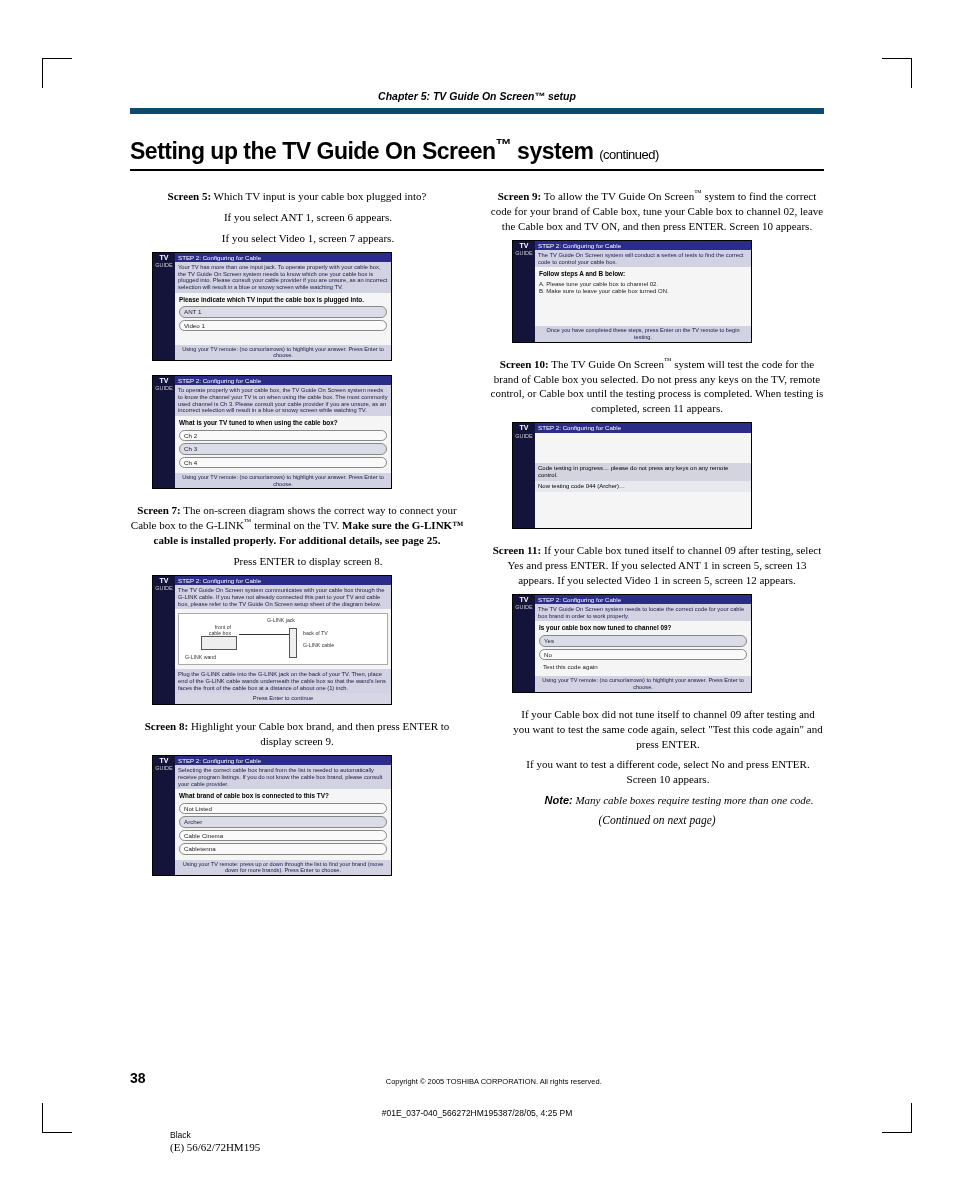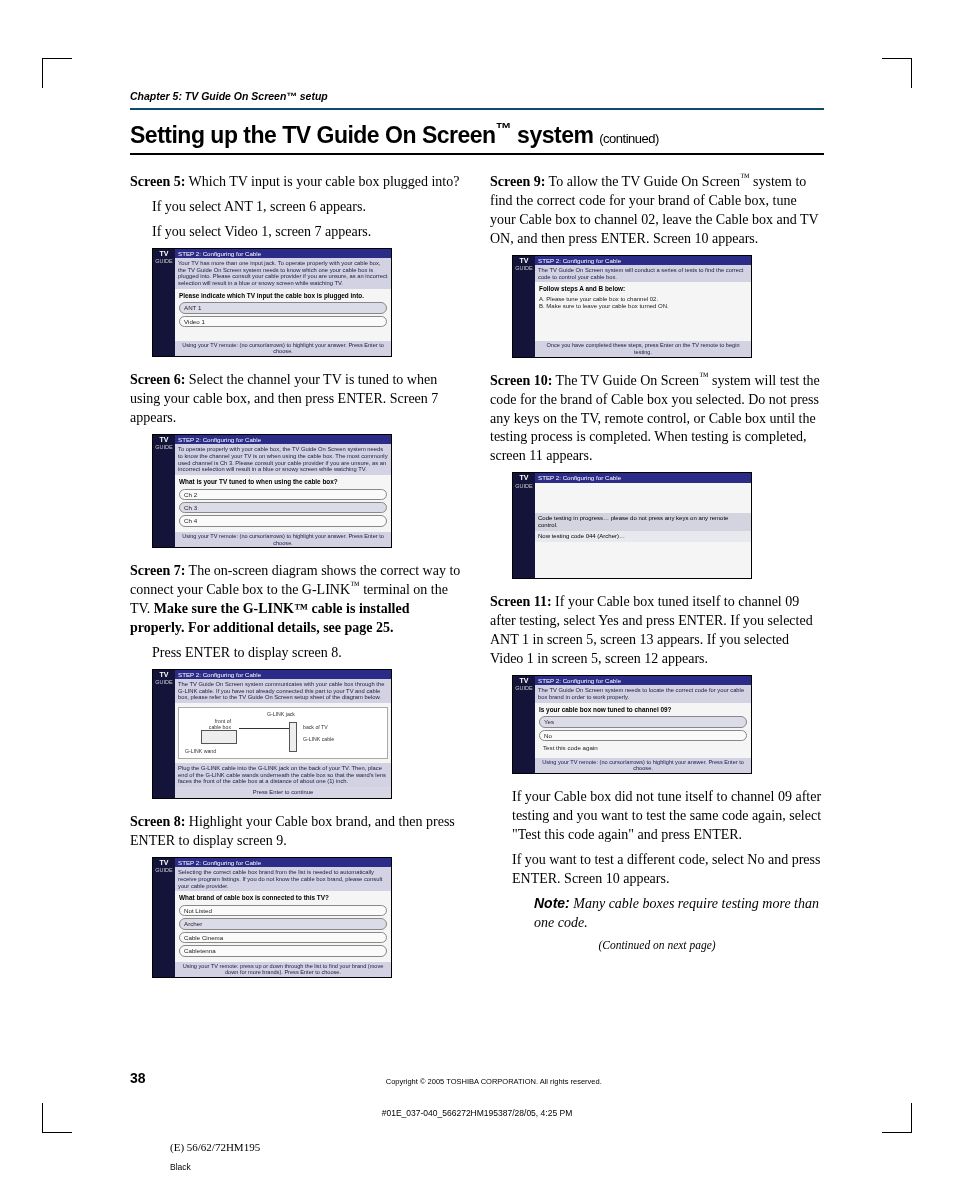--- a/index.html
+++ b/index.html
@@ -18,50 +18,52 @@
   }
   .crop-tl { top: 58px; left: 42px; border-top: 1px solid #000; border-left: 1px solid #000; }
   .crop-tr { top: 58px; right: 42px; border-top: 1px solid #000; border-right: 1px solid #000; }
   .crop-bl { bottom: 58px; left: 42px; border-bottom: 1px solid #000; border-left: 1px solid #000; }
   .crop-br { bottom: 58px; right: 42px; border-bottom: 1px solid #000; border-right: 1px solid #000; }
   .page {
     position: absolute;
     top: 90px; left: 130px; right: 130px;
   }
   .chapter-header {
+    text-align: center;
     font-style: italic;
     font-weight: bold;
     font-family: Arial, sans-serif;
     font-size: 10.5px;
     padding-bottom: 6px;
-    border-bottom: 2px solid #0c4a6e;
-    margin-bottom: 12px;
+    border-bottom: 6px solid #0c4a6e;
+    margin-bottom: 24px;
   }
   .page-title {
     font-family: Arial, Helvetica, sans-serif;
     font-weight: bold;
     font-size: 23px;
     letter-spacing: -0.5px;
     padding-bottom: 4px;
     border-bottom: 2px solid #000;
     margin-bottom: 18px;
   }
   .page-title .cont {
     font-size: 13px;
     font-weight: normal;
   }
   .columns {
     display: flex;
     gap: 26px;
   }
   .col { flex: 1; min-width: 0; }
   .para {
-    font-size: 14px;
+    font-size: 11px;
     line-height: 1.35;
     margin-bottom: 6px;
+    text-align: center;
   }
   .para .label { font-weight: bold; }
   .indent { margin-left: 22px; }
   .note-label {
     font-family: Arial, sans-serif;
     font-weight: bold;
     font-style: italic;
   }
   .note-body { font-style: italic; }
   .continued {
@@ -187,21 +189,20 @@
     font-size: 8.5px;
     display: flex;
     justify-content: center;
   }
   .footer-meta2 {
     position: absolute;
     top: 1130px;
     left: 170px;
     font-family: Arial, sans-serif;
     font-size: 8.5px;
-    margin-top: 32px;
   }
   .footer-meta3 {
     position: absolute;
     top: 1141px;
     left: 170px;
     font-family: 'Times New Roman', serif;
     font-size: 11px;
   }
   sup { font-size: 0.7em; vertical-align: super; line-height: 0; }
 </style>
@@ -239,23 +240,20 @@
           <div class="blurb">Your TV has more than one input jack. To operate properly with your cable box, the TV Guide On Screen system needs to know which one your cable box is plugged into. Please consult your cable provider if you are unsure, as an incorrect selection will result in a blue or snowy screen while watching TV.</div>
           <div class="main">
             <div class="q">Please indicate which TV input the cable box is plugged into.</div>
             <div class="opt sel">ANT 1</div>
             <div class="opt">Video 1</div>
           </div>
           <div class="ftr">Using your TV remote: (no cursor/arrows) to highlight your answer. Press Enter to choose.</div>
         </div>
       </div>
 
-      <div class="para">
-        <span class="label">Screen 6:</span><span> Select the channel your TV is tuned to when using your cable box, and then press ENTER. Screen 7 appears.</span>
-      </div>
 
       <div class="shot">
         <div class="side">
             <span class="tv">TV</span>
             <span>GUIDE</span>
           </div>
         <div class="body">
           <div class="hdr">STEP 2: Configuring for Cable</div>
           <div class="blurb">To operate properly with your cable box, the TV Guide On Screen system needs to know the channel your TV is on when using the cable box. The most commonly used channel is Ch 3. Please consult your cable provider if you are unsure, as an incorrect selection will result in a blue or snowy screen while watching TV.</div>
           <div class="main">

